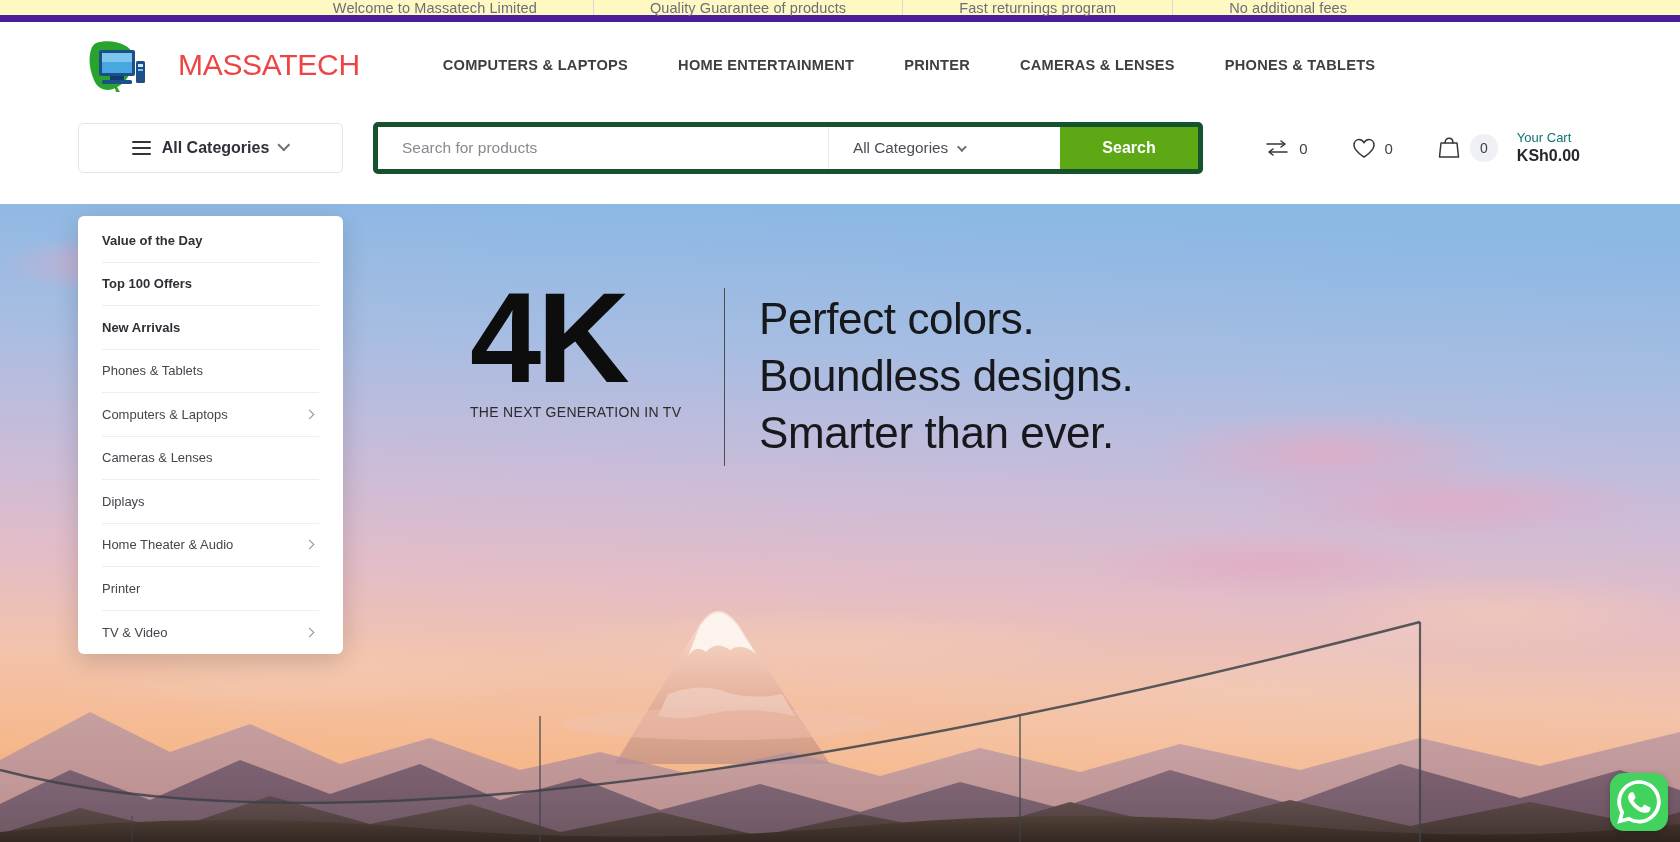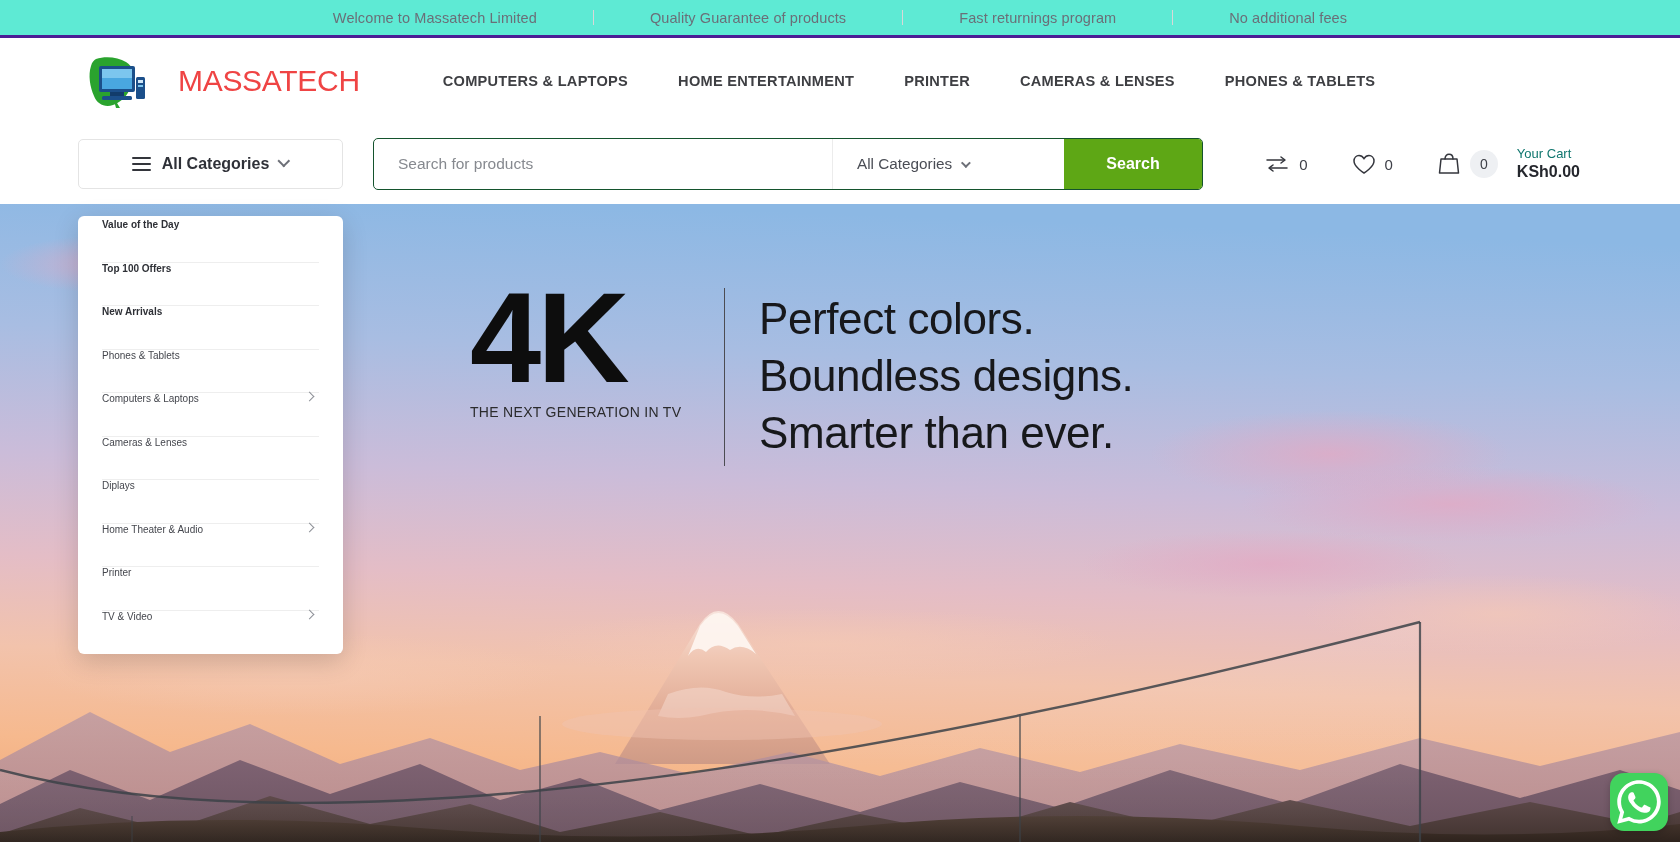--- a/index.html
+++ b/index.html
@@ -4,22 +4,22 @@
 <style>
   * { box-sizing: border-box; margin: 0; padding: 0; }
   html, body {
     width: 1680px; height: 842px;
     font-family: "Liberation Sans", sans-serif;
     background: #fff; overflow: hidden;
   }
 
   
   .topbar {
-    height: 38px; background: #5eead4;
-    border-bottom: 3px solid #4c1d95;
+    height: 22px; background: #fef9c3;
+    border-bottom: 7px solid #4c1d95;
     display: flex; align-items: center; justify-content: center;
   }
   .topbar-inner { display: flex; align-items: center; }
   .topbar-item {
     font-size: 14.5px; color: #6a6f78; letter-spacing: .1px;
     padding: 0 56px; white-space: nowrap;
   }
   .topbar-sep { width: 1px; height: 15px; background: #d8d8d8; }
 
   
@@ -49,21 +49,21 @@
     background: #fff; display: flex; align-items: center; justify-content: center;
     gap: 11px; cursor: pointer; position: relative; z-index: 60;
   }
   .burger { width: 19px; display: flex; flex-direction: column; gap: 4px; }
   .burger span { display: block; height: 2px; background: #33353b; border-radius: 2px; }
   .allcat-label { font-size: 16px; font-weight: bold; color: #2f3138; }
   .chev-d { width: 9px; height: 9px; border-right: 2px solid #6d7078; border-bottom: 2px solid #6d7078; transform: rotate(45deg) translate(-3px,-2px); }
 
   .searchbox {
     margin-left: 30px; width: 830px; height: 52px;
-    border: 1px solid #14532d; border-radius: 5px; background: #fff;
+    border: 5px solid #14532d; border-radius: 5px; background: #fff;
     display: flex; align-items: center; overflow: hidden;
   }
   .search-input {
     flex: 1; height: 100%; border: none; outline: none;
     padding: 0 24px; font-size: 15.5px; color: #4a4d55;
     font-family: "Liberation Sans", sans-serif; background: transparent;
   }
   .search-input::placeholder { color: #86898f; }
   .search-cat {
     width: 232px; height: 100%; border-left: 1px solid #ececec;
@@ -89,23 +89,23 @@
   .cart-label { font-size: 13px; color: #0f766e; }
   .cart-total { font-size: 16px; font-weight: bold; color: #25272d; }
 
   
   .dropdown {
     position: absolute; left: 78px; top: 216px; width: 265px;
     background: #fff; border-radius: 6px;
     box-shadow: 0 7px 26px rgba(0,0,0,.16); z-index: 50; padding: 3px 0 0;
   }
   .dd-item {
-    height: 43.5px; display: flex; align-items: flex-start; justify-content: space-between;
+    height: 43.5px; display: flex; align-items: center; justify-content: space-between;
     margin: 0 24px; border-bottom: 1px solid #eeeeee;
-    font-size: 10px; color: #44464d; cursor: pointer;
+    font-size: 13px; color: #44464d; cursor: pointer;
   }
   .dd-item:last-child { border-bottom: none; }
   .dd-item.bold { font-weight: bold; color: #2e3036; }
   .chev-r { width: 7px; height: 7px; border-right: 1.7px solid #8d9097; border-top: 1.7px solid #8d9097; transform: rotate(45deg); margin-right: 6px; }
 
   
   .hero { position: absolute; left: 0; top: 204px; width: 1680px; height: 638px; overflow: hidden; }
   .hero svg { display: block; width: 1680px; height: 638px; }
   .hero-copy { position: absolute; left: 470px; top: 78px; display: flex; align-items: flex-start; }
   .hero-left { width: 220px; text-align: left; padding-top: 2px; }

